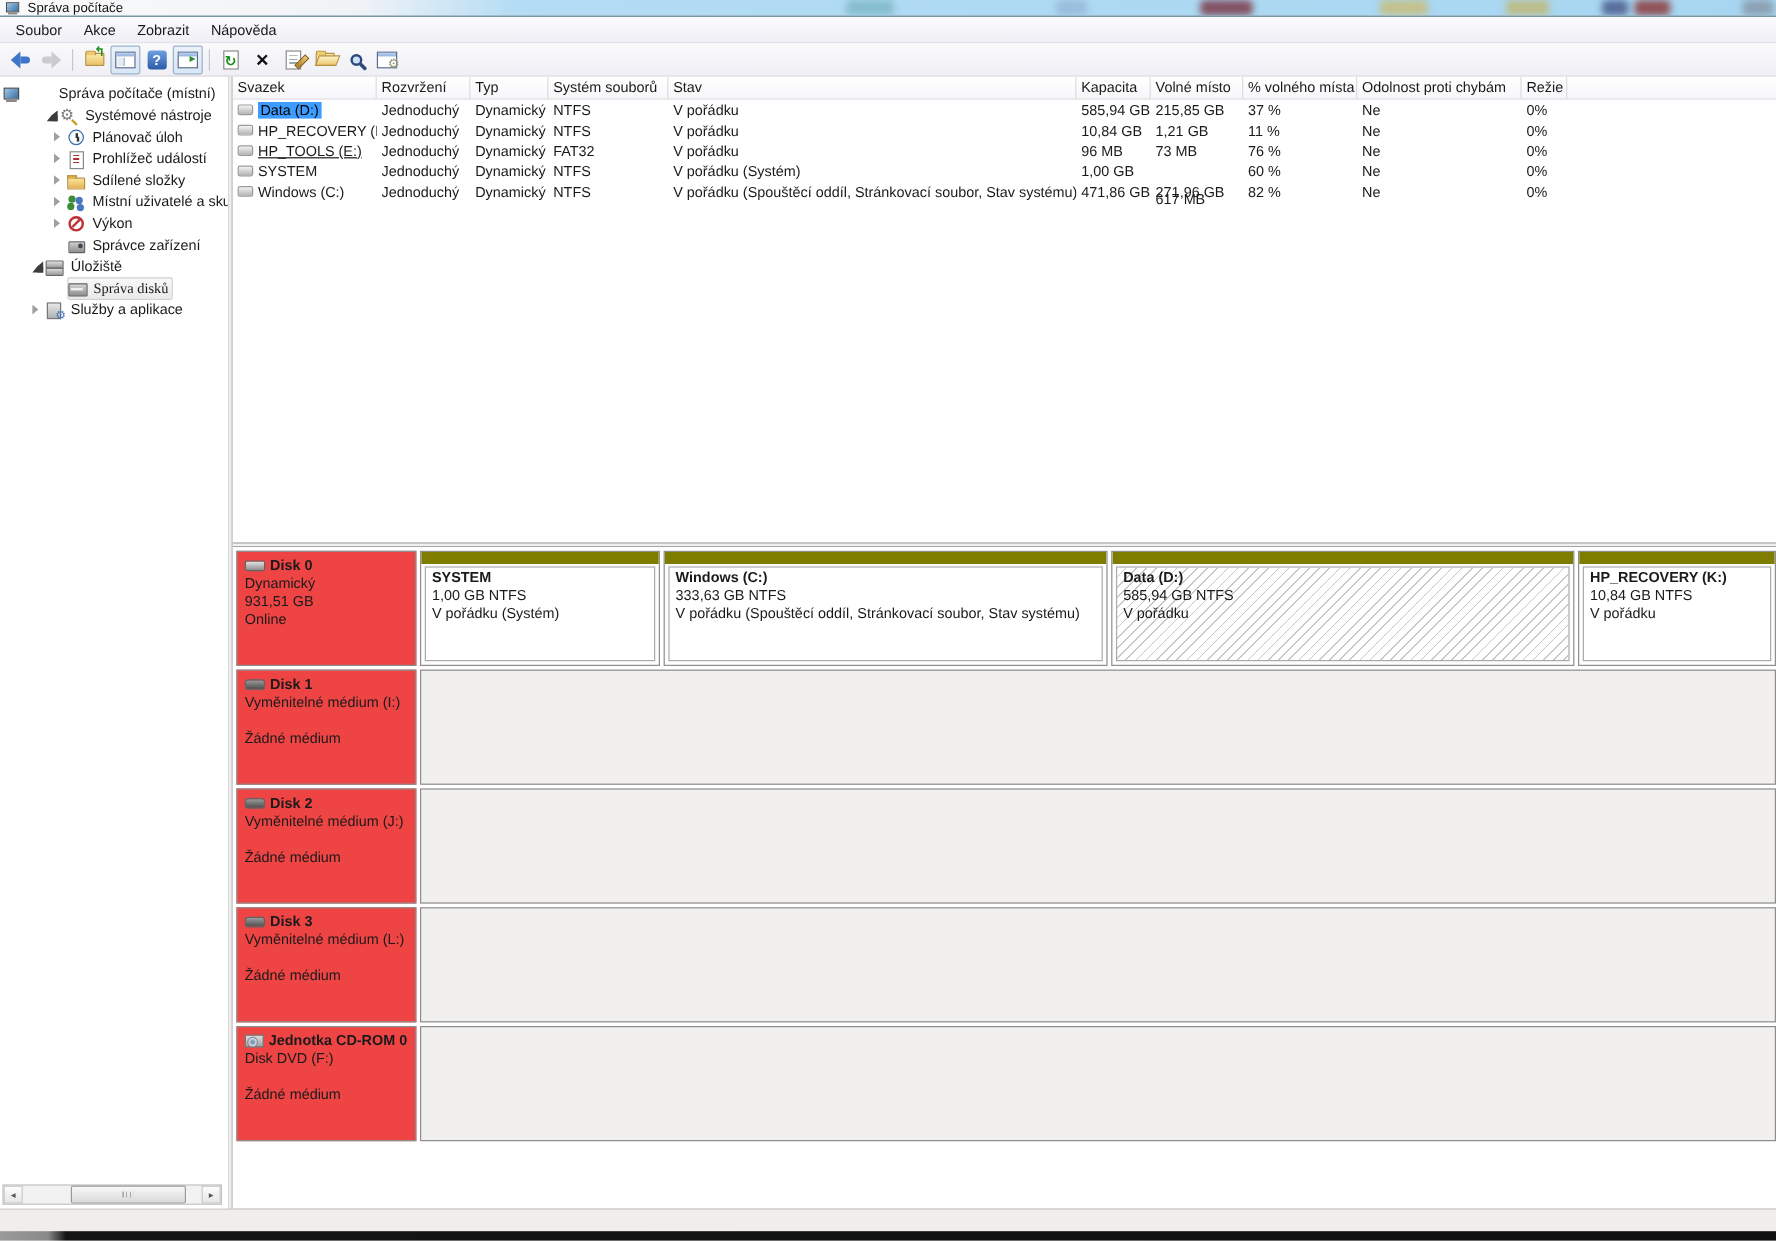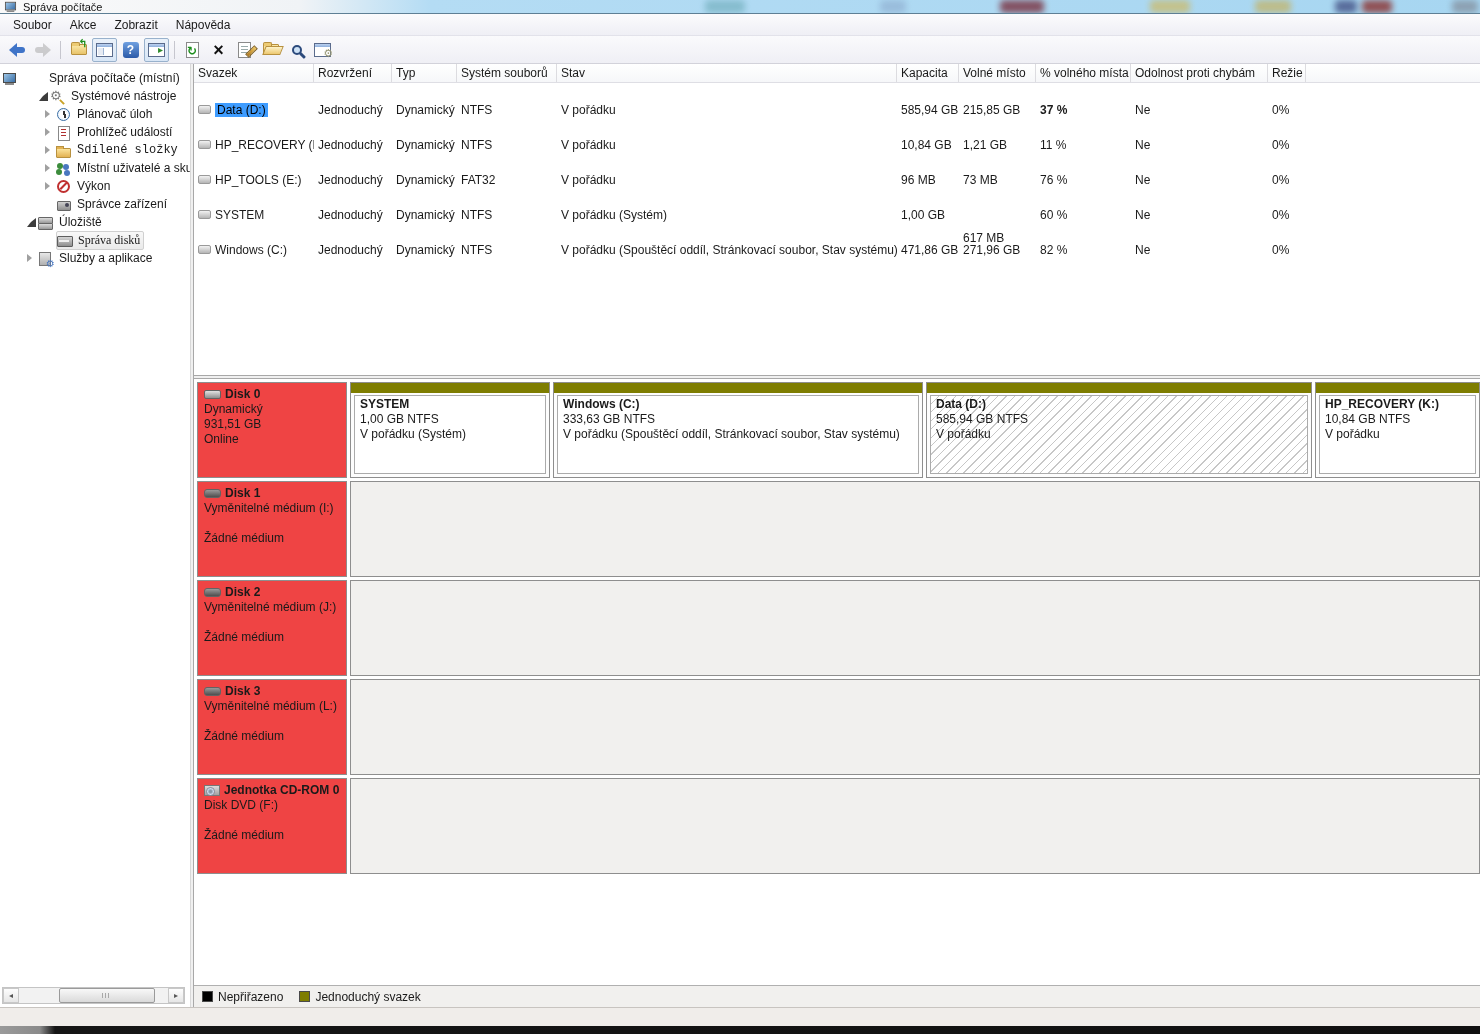--- a/index.html
+++ b/index.html
@@ -101,21 +101,21 @@
   
   .hsb { position:absolute; left:2px; right:5px; bottom:3px; height:17px; display:flex; background:#F2F2F2; border:1px solid #C4C4C4; }
   .hsb-btn { width:16px; flex:none; display:flex; align-items:center; justify-content:center; font-size:8px; color:#555;
     background:linear-gradient(#FDFDFD,#E6E6E6); border:1px solid #C8C8C8; }
   .hsb-track { flex:1; position:relative; }
   .hsb-thumb { position:absolute; left:40px; width:96px; top:0; bottom:0; background:linear-gradient(#F8F8F8,#DADADA); border:1px solid #9A9A9A; border-radius:2px; }
   .hsb-thumb::after { content:""; position:absolute; left:50%; margin-left:-5px; top:4px; bottom:4px; width:9px;
     background:repeating-linear-gradient(to right,#A8A8A8 0 1px,transparent 1px 3px); }
 
   
-  .list-view { height:311px; flex:none; background:#fff; overflow:hidden; display:flex; flex-direction:column;gap:18px; }
+  .list-view { height:388px; flex:none; background:#fff; overflow:hidden; display:flex; flex-direction:column; }
   .lv-header { display:flex; height:19px; flex:none; background:linear-gradient(#FFFFFF,#F6F7F9); border-bottom:1px solid #DEDEE4; }
   .lv-hcell { border-right:1px solid #DCDCE0; padding:2px 4px; white-space:nowrap; overflow:hidden; flex:none; }
   .lv-row { display:flex; height:17px; flex:none; align-items:center; }
   .lv-cell { padding:0 4px; white-space:nowrap; overflow:hidden; flex:none; display:flex; align-items:center; }
   .vol-ico { display:inline-block; width:13px; height:9px; border-radius:2px; background:linear-gradient(#F2F2F2,#B5B5B5); border:1px solid #9A9A9A; margin-right:4px; flex:none; }
   .sel-label { background:#3E9CFF; color:#000; padding:0 2px; }
 
   .h-splitter { height:4px; flex:none; background:#F0F0F0; border-top:1px solid #A8A8A8; border-bottom:1px solid #A8A8A8; }
 
   
@@ -230,21 +230,21 @@
         <div class="tree-row" style="padding-left: 42px;">
           <span class="exp closed"></span>
           <span class="ti ti-clock"></span>
           <span class="tree-lbl">Plánovač úloh</span>
         </div>
         <div class="tree-row" style="padding-left: 42px;">
           <span class="exp closed"></span>
           <span class="ti ti-eventlog"></span>
           <span class="tree-lbl">Prohlížeč událostí</span>
         </div>
-        <div class="tree-row" style="padding-left: 42px; font-family: Liberation Mono, monospace;">
+        <div class="tree-row" style="padding-left: 42px;">
           <span class="exp closed"></span>
           <span class="ti ti-folder"></span>
           <span class="tree-lbl">Sdílené složky</span>
         </div>
         <div class="tree-row" style="padding-left: 42px;">
           <span class="exp closed"></span>
           <span class="ti ti-users"></span>
           <span class="tree-lbl">Místní uživatelé a skupiny</span>
         </div>
         <div class="tree-row" style="padding-left: 42px;">
@@ -304,41 +304,41 @@
             <span class="lv-cell" style="width: 120px;">
               <span class="vol-ico"></span>
               <span class="sel-label">Data (D:)</span>
             </span>
             <span class="lv-cell" style="width: 78px;">Jednoduchý</span>
             <span class="lv-cell" style="width: 65px;">Dynamický</span>
             <span class="lv-cell" style="width: 100px;">NTFS</span>
             <span class="lv-cell" style="width: 340px;">V pořádku</span>
             <span class="lv-cell" style="width: 62px;">585,94 GB</span>
             <span class="lv-cell" style="width: 77px;">215,85 GB</span>
-            <span class="lv-cell" style="width: 95px; font-weight: bold;">37 %</span>
+            <span class="lv-cell" style="width: 95px;">37 %</span>
             <span class="lv-cell" style="width: 137px;">Ne</span>
             <span class="lv-cell" style="width: 38px;">0%</span>
           </div>
           <div class="lv-row">
             <span class="lv-cell" style="width: 120px;">
               <span class="vol-ico"></span>
               <span>HP_RECOVERY (K:)</span>
             </span>
             <span class="lv-cell" style="width: 78px;">Jednoduchý</span>
             <span class="lv-cell" style="width: 65px;">Dynamický</span>
             <span class="lv-cell" style="width: 100px;">NTFS</span>
             <span class="lv-cell" style="width: 340px;">V pořádku</span>
             <span class="lv-cell" style="width: 62px;">10,84 GB</span>
             <span class="lv-cell" style="width: 77px;">1,21 GB</span>
             <span class="lv-cell" style="width: 95px;">11 %</span>
             <span class="lv-cell" style="width: 137px;">Ne</span>
             <span class="lv-cell" style="width: 38px;">0%</span>
           </div>
           <div class="lv-row">
-            <span class="lv-cell" style="width: 120px;">
+            <span class="lv-cell" style="width: 120px; text-decoration: underline;">
               <span class="vol-ico"></span>
               <span>HP_TOOLS (E:)</span>
             </span>
             <span class="lv-cell" style="width: 78px;">Jednoduchý</span>
             <span class="lv-cell" style="width: 65px;">Dynamický</span>
             <span class="lv-cell" style="width: 100px;">FAT32</span>
             <span class="lv-cell" style="width: 340px;">V pořádku</span>
             <span class="lv-cell" style="width: 62px;">96 MB</span>
             <span class="lv-cell" style="width: 77px;">73 MB</span>
             <span class="lv-cell" style="width: 95px;">76 %</span>
@@ -483,30 +483,20 @@
                 <div>Disk DVD (F:)</div>
                 <div>&nbsp;</div>
                 <div>Žádné médium</div>
               </div>
             </div>
             <div class="disk-body">
               <div class="empty-media"></div>
             </div>
           </div>
         </div>
-      <div class="legend" id="legend">
-          <span class="lg-item">
-            <span class="lg-swatch" style="background: rgb(0, 0, 0);"></span>
-            <span>Nepřiřazeno</span>
-          </span>
-          <span class="lg-item">
-            <span class="lg-swatch" style="background: rgb(126, 125, 0);"></span>
-            <span>Jednoduchý svazek</span>
-          </span>
-        </div>
     </div>
 
   </div>
 
   <div class="win-bottom"></div>
   <div class="taskbar"></div>
 
 </div>
 
 </body></html>

